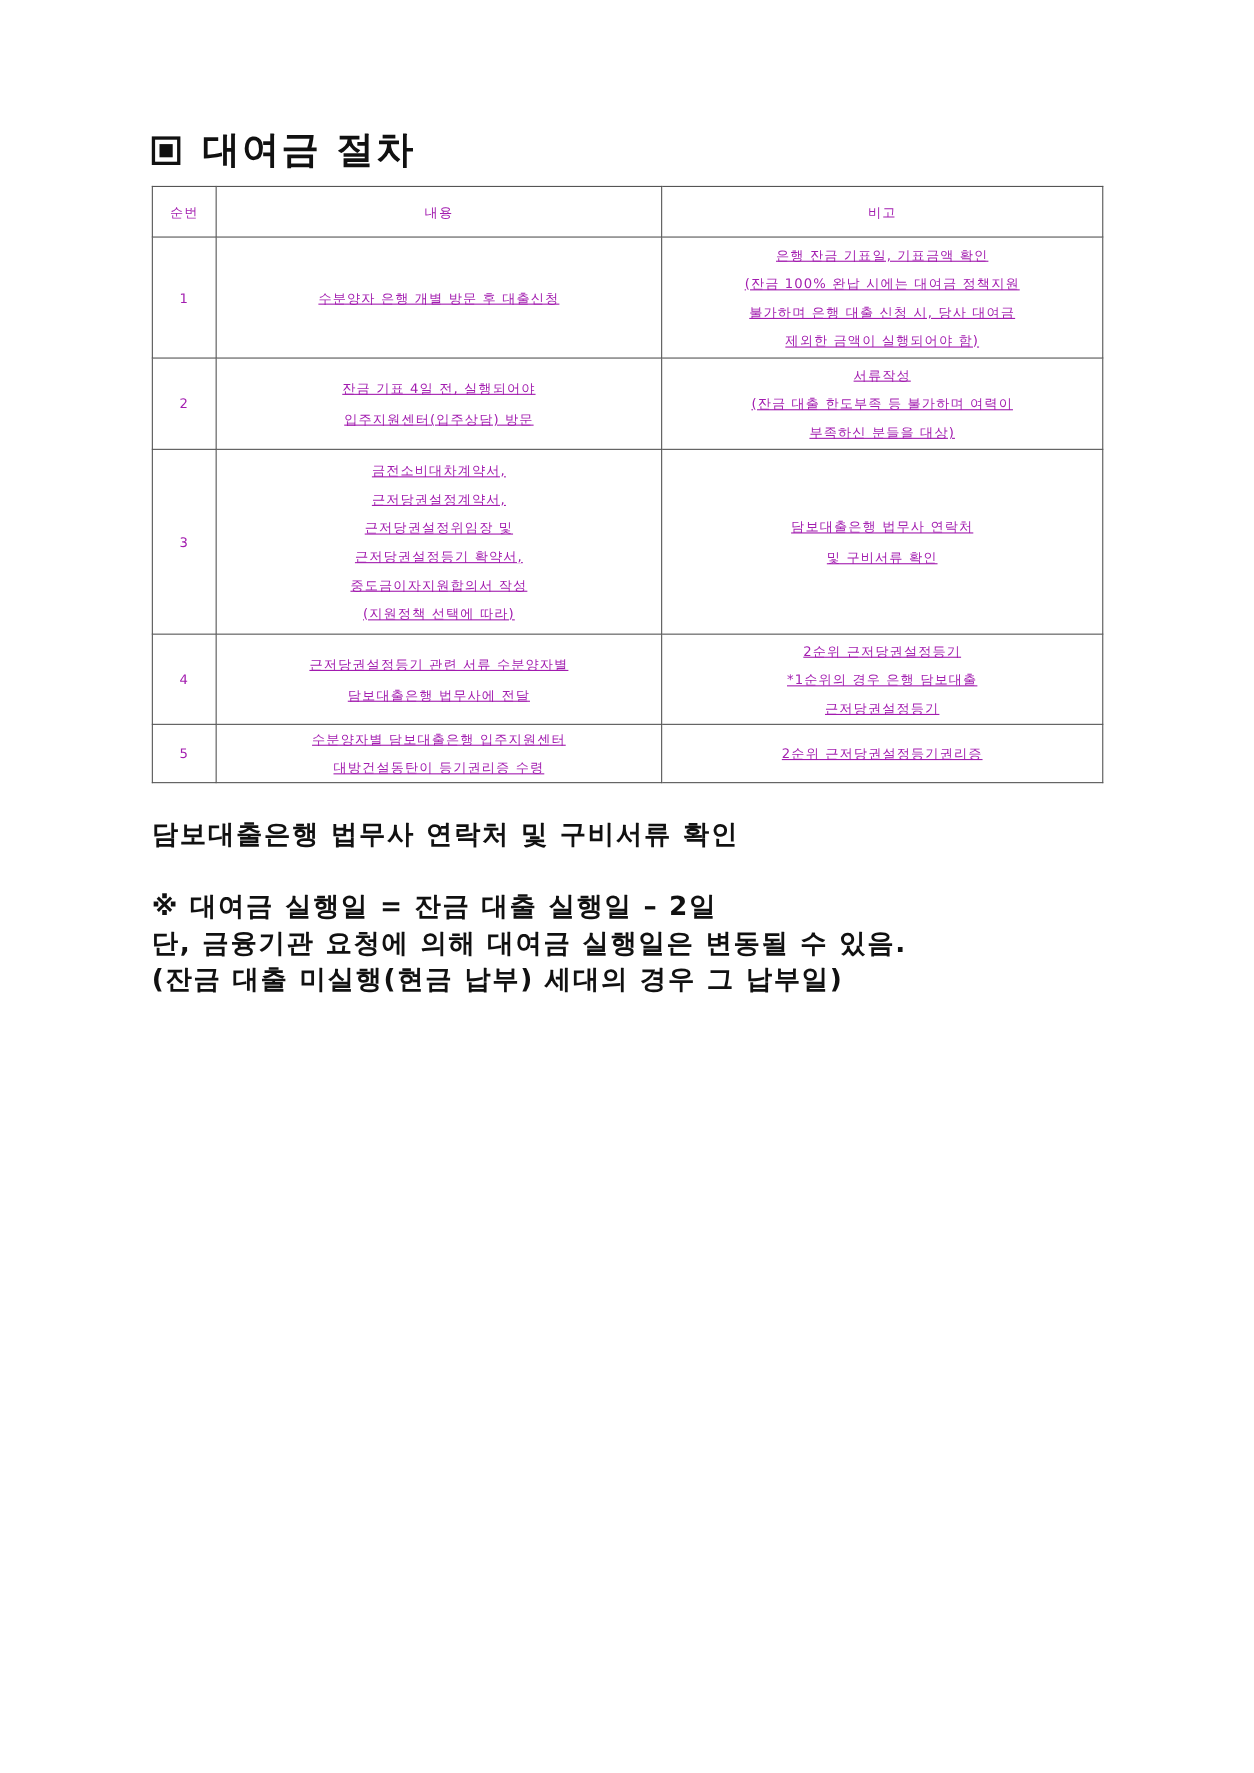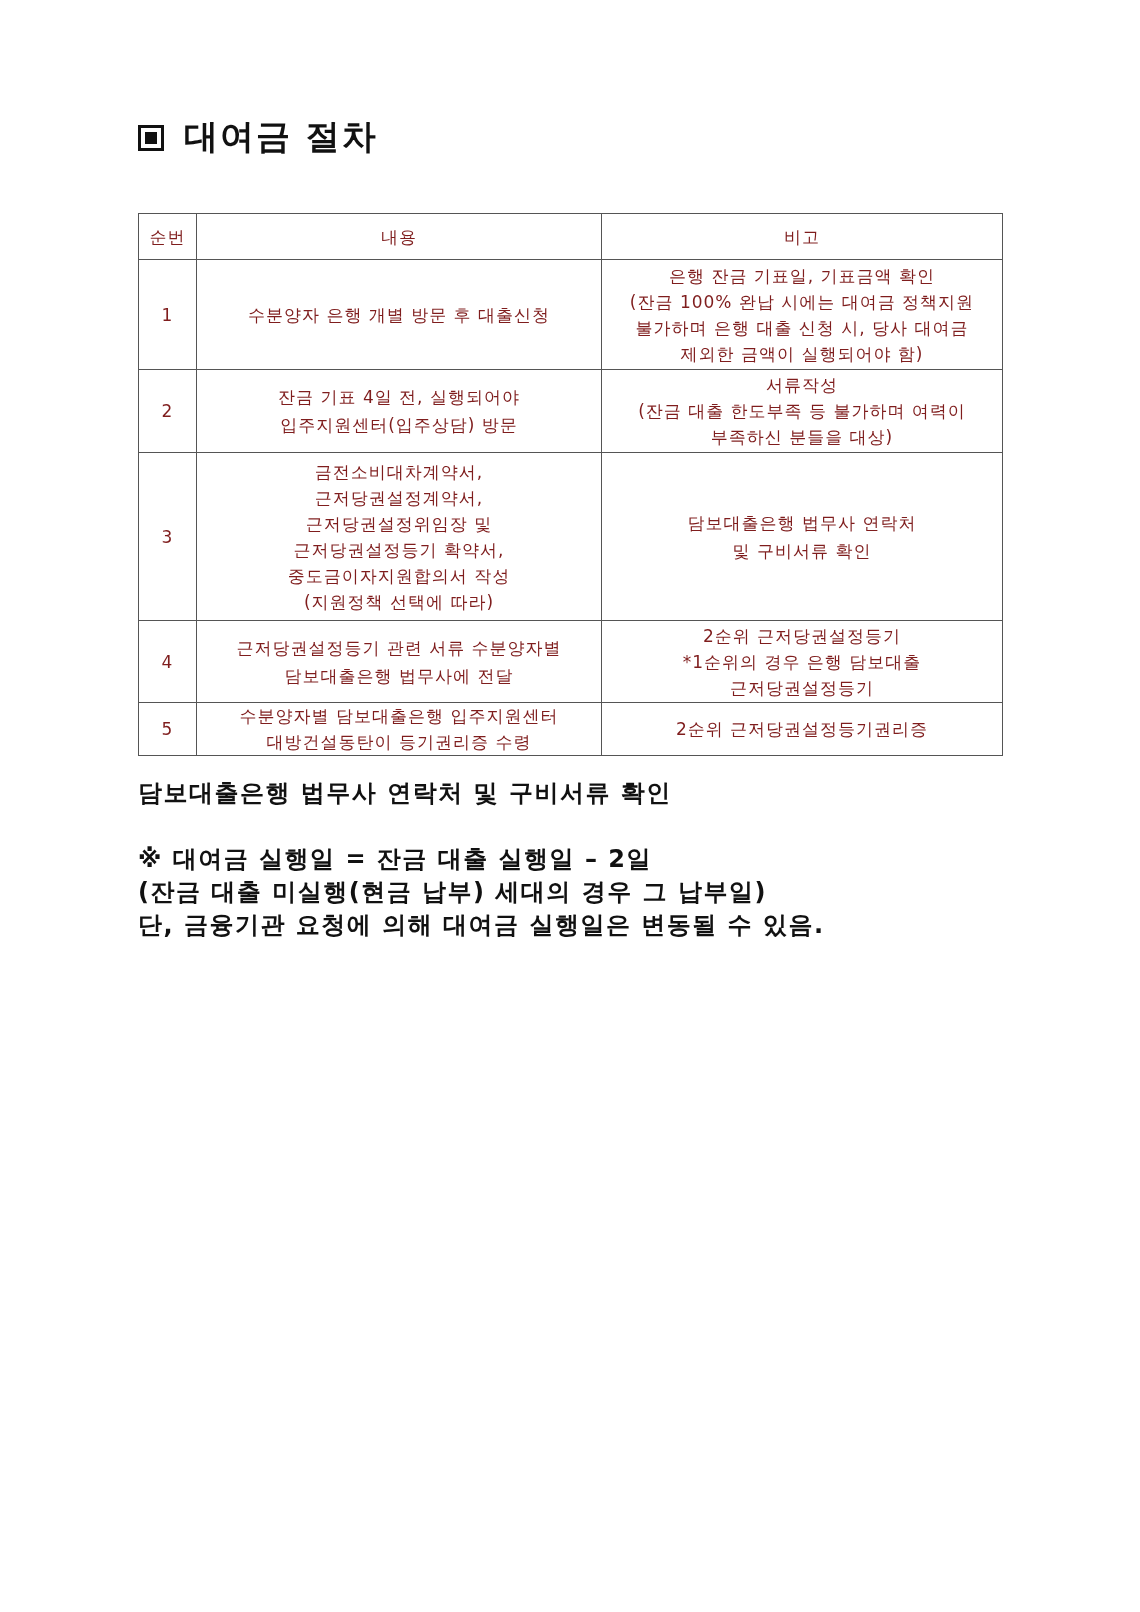--- a/index.html
+++ b/index.html
@@ -42,55 +42,53 @@
       left: 4px; top: 4px; right: 4px; bottom: 4px;
       background: #111;
     }
     table.procedure {
       position: absolute;
       left: 138px;
       top: 169px;
       width: 864px;
       border-collapse: collapse;
       table-layout: fixed;
-      font-size: 17px;
-      color: #7f1d1d;
-      margin-top: 44px;
+      font-size: 12px;
+      color: #a21caf;
     }
     table.procedure th,
     table.procedure td {
       border: 1.5px solid #555;
       text-align: center;
       vertical-align: middle;
       padding: 0 6px;
       line-height: 28px;
       font-weight: normal;
       letter-spacing: 1px;
     }
     col.c-no { width: 58px; }
     col.c-content { width: 405px; }
     col.c-note { width: 401px; }
     tr.h-head { height: 46px; }
     tr.h-r1 { height: 110px; }
     tr.h-r2 { height: 83px; }
     tr.h-r3 { height: 168px; }
     tr.h-r4 { height: 82px; }
     tr.h-r5 { height: 53px; }
-    .cell-line { display: block; white-space: nowrap; }
+    .cell-line { display: block; white-space: nowrap; text-decoration: underline; }
     .tight .cell-line { line-height: 26px; }
     .notes {
       position: absolute;
       left: 138px;
       top: 742px;
       font-size: 24px;
       font-weight: bold;
       letter-spacing: 1.5px;
       line-height: 33px;
       white-space: nowrap;
-      margin-top: 35px;
     }
     .notes .gap { height: 33px; }
   </style>
 </head>
 <body>
 
 <div class="page-title">
   <span class="title-icon"></span><span>대여금 절차</span>
 </div>
 
@@ -169,15 +167,15 @@
         <span class="cell-line">2순위 근저당권설정등기권리증</span>
       </td>
     </tr>
   </tbody>
 </table>
 
 <div class="notes">
   <div>담보대출은행 법무사 연락처 및 구비서류 확인</div>
   <div class="gap"></div>
   <div>※ 대여금 실행일 = 잔금 대출 실행일 – 2일</div>
+  <div>단, 금융기관 요청에 의해 대여금 실행일은 변동될 수 있음.</div>
   <div>(잔금 대출 미실행(현금 납부) 세대의 경우 그 납부일)</div>
-  <div>단, 금융기관 요청에 의해 대여금 실행일은 변동될 수 있음.</div>
 </div>
 
 </body></html>

